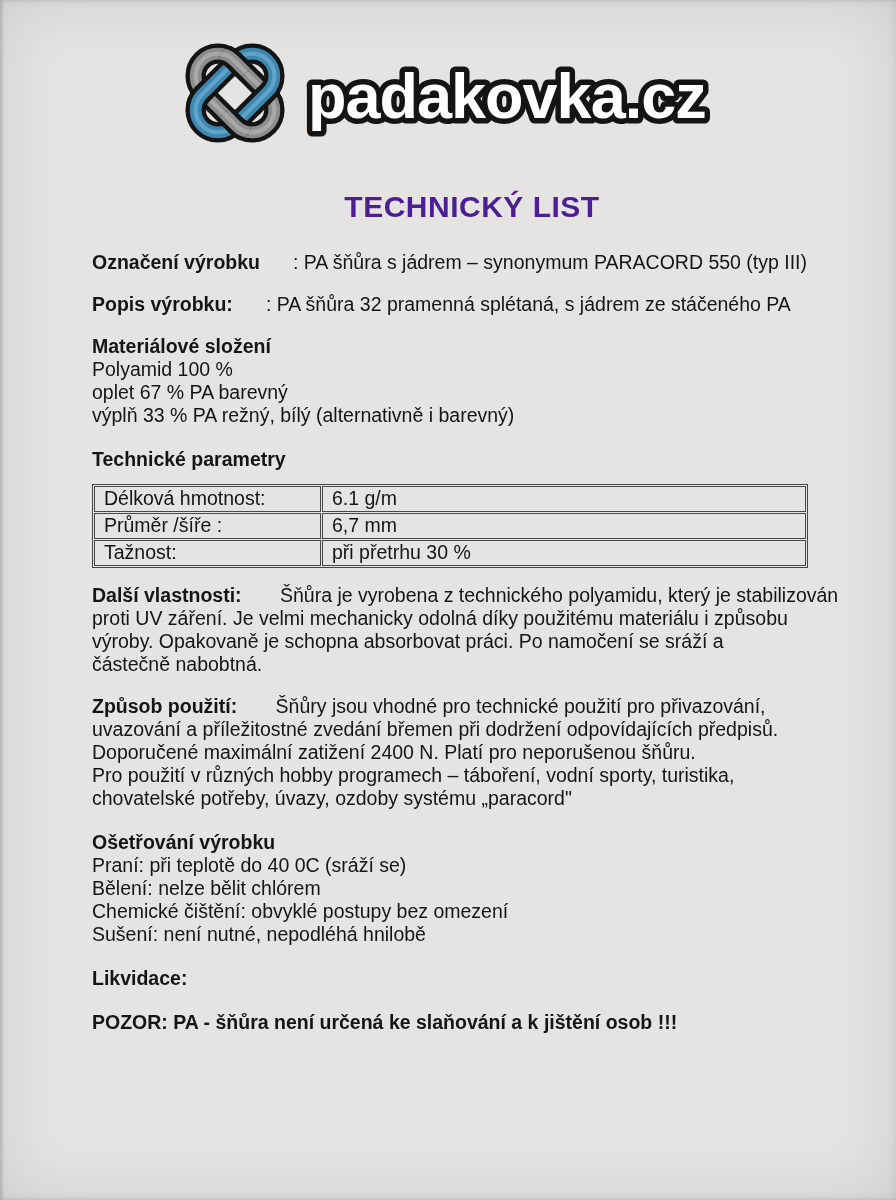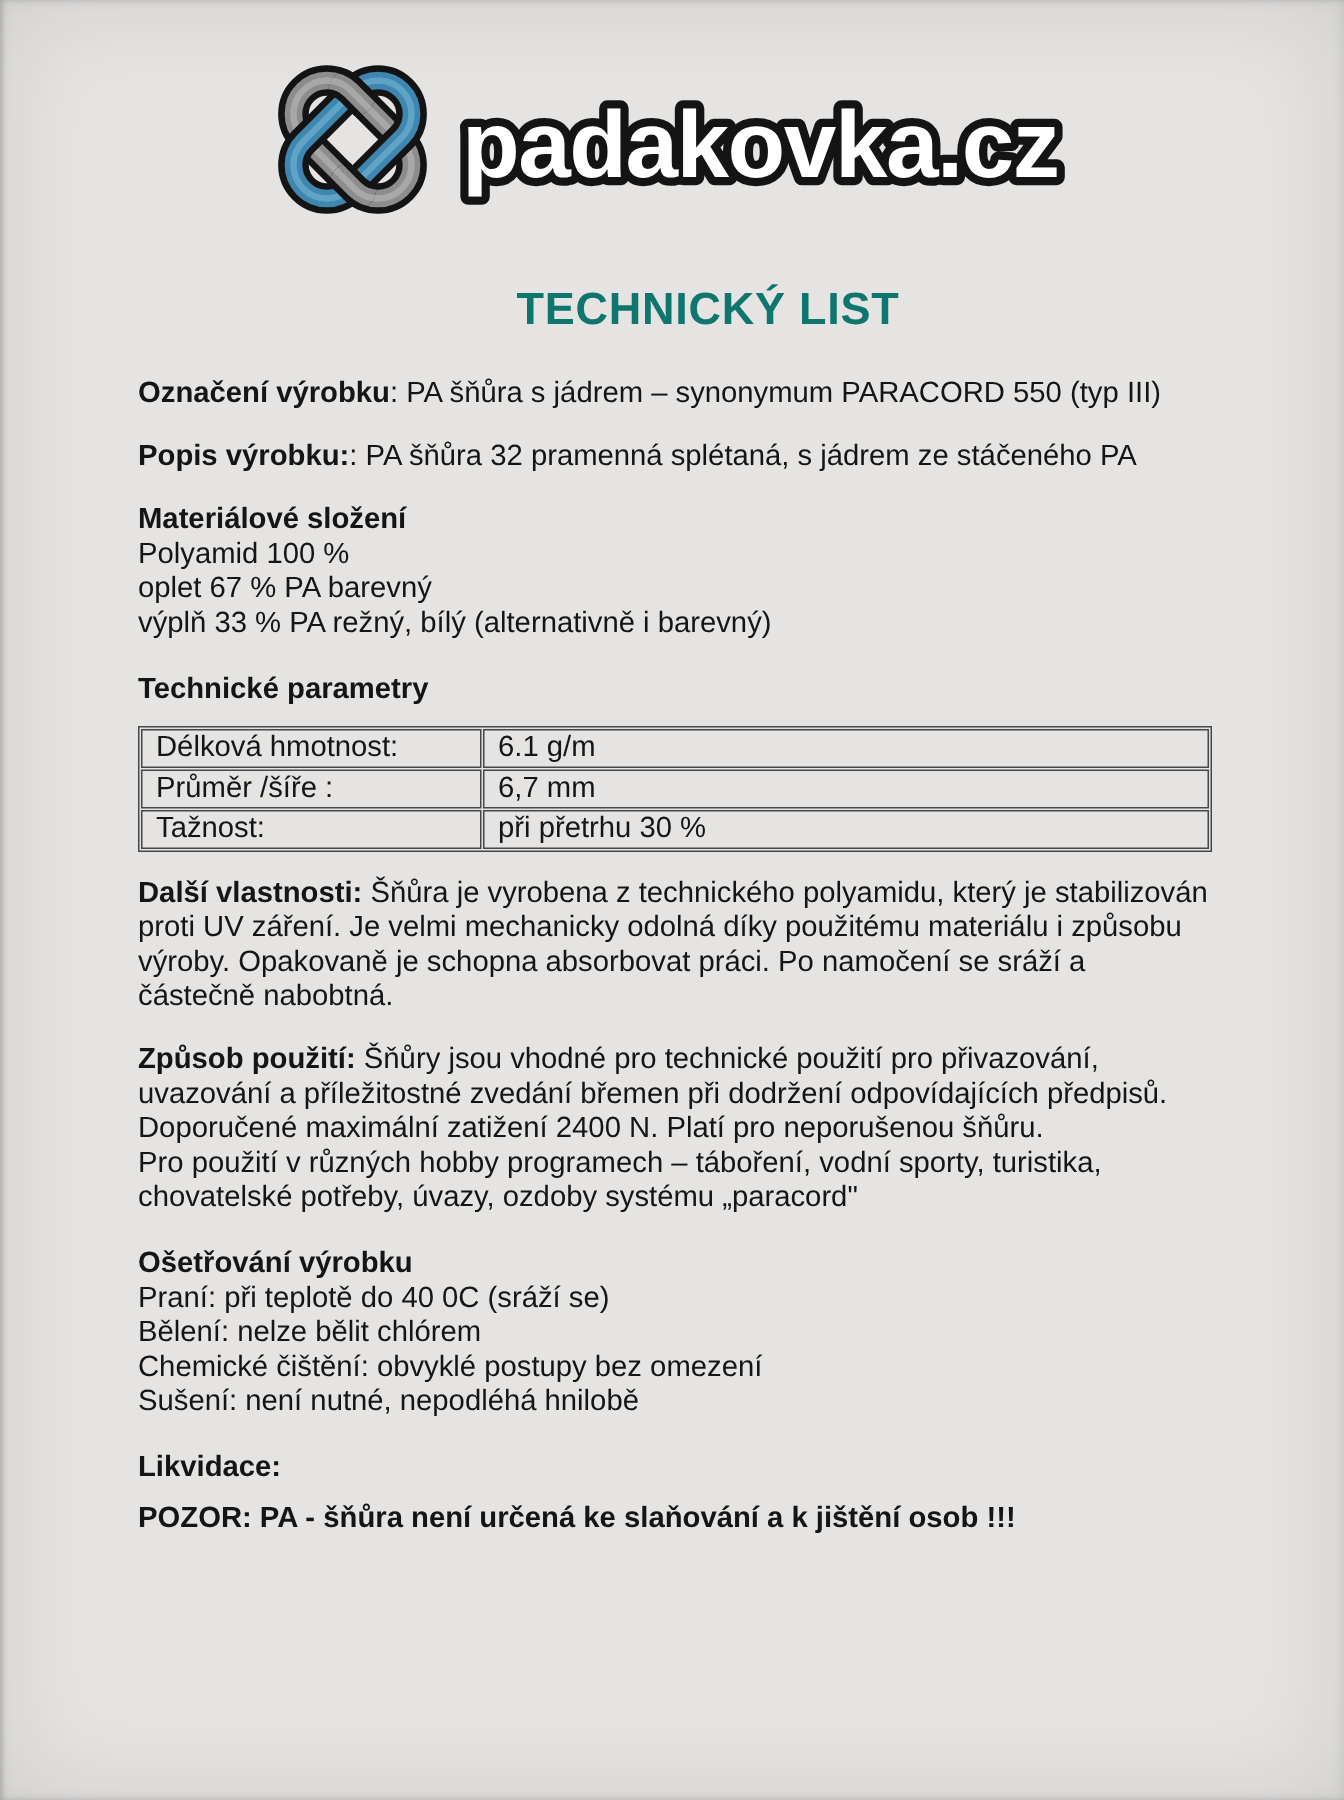--- a/index.html
+++ b/index.html
@@ -40,29 +40,29 @@
     letter-spacing: -1px;
   }
   
   .doc-title {
     margin-top: 30px;
     text-align: center;
     font-size: 30px;
     font-weight: bold;
     letter-spacing: 0.5px;
     line-height: 34px;
-    color: #0f766e;
+    color: #4c1d95;
   }
   
   .para, .line, .sec-heading {
     font-size: 19.5px;
     line-height: 23px;
   }
   .para { white-space: normal; }
-  .para .seg { white-space: pre-line; }
+  .para .seg { white-space: pre-line; margin-left: 33px; }
   .sec-heading { font-weight: bold; }
   .mt-blank   { margin-top: 19px; }
   .p-first    { margin-top: 27px; }
   .mt-sec     { margin-top: 21px; }
   .mt-para    { margin-top: 16px; }
   
   .params-table {
     margin-top: 13px;
     border-collapse: separate;
     border-spacing: 1px;
@@ -72,21 +72,21 @@
   }
   .params-table td {
     border: 1px solid #474747;
     font-size: 19.5px;
     line-height: 23px;
     padding: 0px 4px 1px 9px;
     vertical-align: middle;
   }
   .params-table td.c1 { width: 212px; }
   .pozor-line {
-    margin-top: 11px;
+    margin-top: 21px;
     font-weight: bold;
     font-size: 19.5px;
     line-height: 23px;
   }
 </style>
 </head>
 <body>
 
 <div class="vignette"></div>
 

